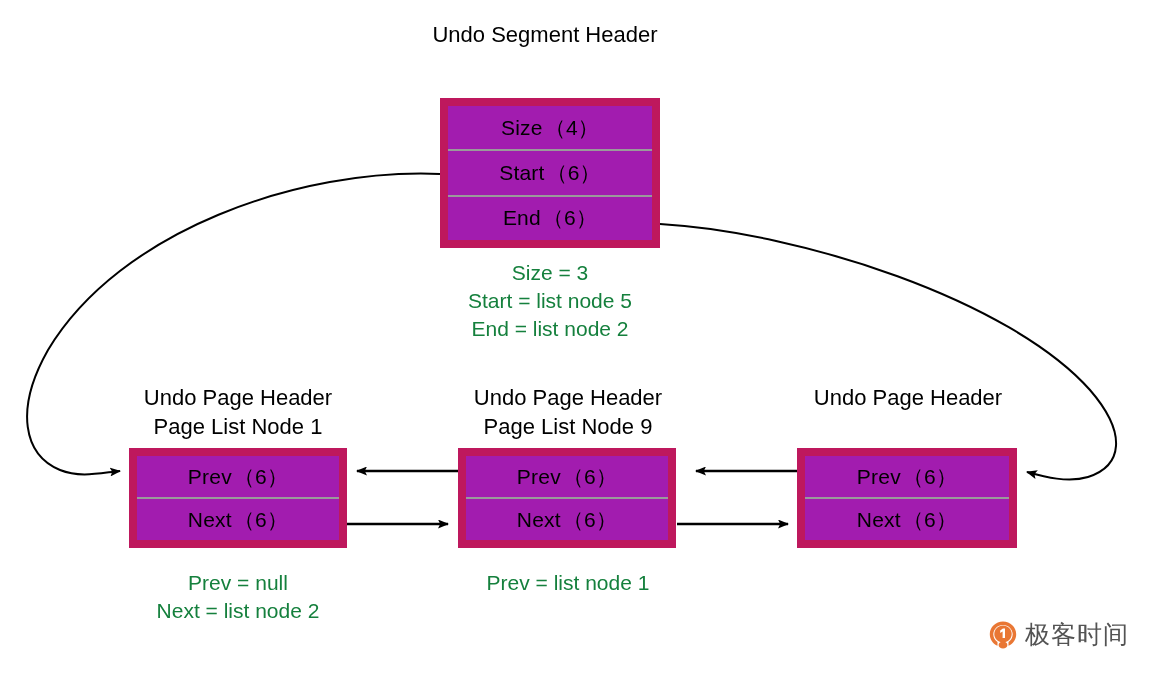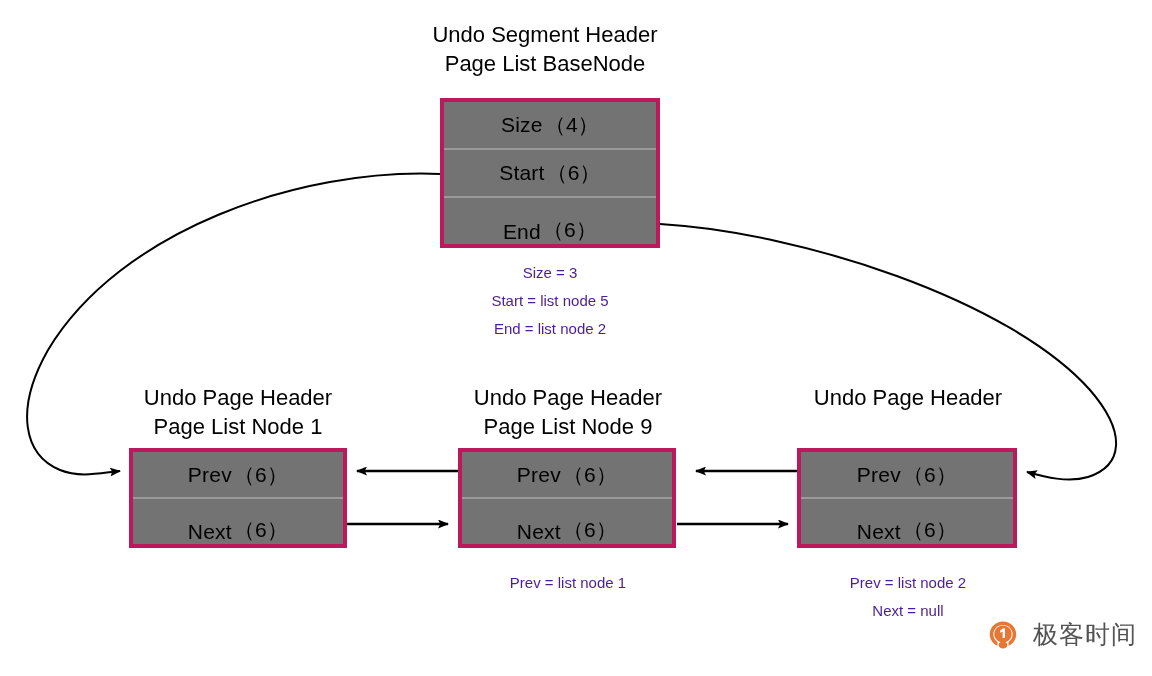--- a/index.html
+++ b/index.html
@@ -12,55 +12,55 @@
   }
   #stage {
     position: relative;
     width: 1152px;
     height: 676px;
     background: #ffffff;
   }
   
   .node-box {
     position: absolute;
-    border: 4px solid #be185d;
-    background: #737373;
+    border: 8px solid #be185d;
+    background: #a21caf;
     display: flex;
     flex-direction: column;
   }
   .node-row {
     flex: 1 1 0;
     display: flex;
     align-items: center;
     justify-content: center;
     font-size: 21px;
     color: #000000;
     letter-spacing: .2px;
     border-bottom: 2px solid #9a9a9a;
     white-space: nowrap;
   }
-  .node-row:last-child { border-bottom: none; align-items: flex-end; }
+  .node-row:last-child { border-bottom: none; }
   .row-name { }
   .row-size { margin-left: 2px; }
 
   
   .title {
     position: absolute;
     text-align: center;
     font-size: 22px;
     line-height: 29px;
     color: #000000;
     white-space: nowrap;
   }
   .caption {
     position: absolute;
     text-align: center;
-    font-size: 15px;
+    font-size: 21px;
     line-height: 28px;
-    color: #4c1d95;
+    color: #15803d;
     white-space: nowrap;
   }
   .title div, .caption div { display: block; }
 
   
   #connectors {
     position: absolute;
     left: 0; top: 0;
     width: 1152px; height: 676px;
     pointer-events: none;
@@ -78,21 +78,20 @@
   #watermark .wm-mark {
     width: 30px; height: 30px;
     position: relative;
   }
   #watermark .wm-text {
     font-size: 25px;
     color: #4a4a4a;
     font-family: "DejaVu Sans", "Liberation Sans", sans-serif;
     letter-spacing: 1px;
     line-height: 30px;
-    margin-left: 8px;
   }
 </style>
 </head>
 <body>
 
 <div id="stage">
 
   <svg id="connectors" viewBox="0 0 1152 676" xmlns="http://www.w3.org/2000/svg">
     <defs>
       <marker id="ah" markerWidth="11" markerHeight="9" refX="10" refY="4.5" orient="auto" markerUnits="userSpaceOnUse">
@@ -108,21 +107,20 @@
 
     <path d="M347,524 L448,524" fill="none" stroke="#000000" stroke-width="2.6" marker-end="url(#ah)"></path>
 
     <path d="M797,471 L696,471" fill="none" stroke="#000000" stroke-width="2.6" marker-end="url(#ah)"></path>
 
     <path d="M677,524 L788,524" fill="none" stroke="#000000" stroke-width="2.6" marker-end="url(#ah)"></path>
   </svg>
 
   <div class="title" style="left:405px; top:20px; width:280px;">
     <div>Undo  Segment Header</div>
-    <div>Page List BaseNode</div>
   </div>
 
   <div class="node-box" style="left:440px; top:98px; width:220px; height:150px;">
     <div class="node-row">
       <span class="row-name">Size</span>
       <span class="row-size">（4）</span>
     </div>
     <div class="node-row">
       <span class="row-name">Start</span>
       <span class="row-size">（6）</span>
@@ -148,20 +146,24 @@
     <div class="node-row">
       <span class="row-name">Prev</span>
       <span class="row-size">（6）</span>
     </div>
     <div class="node-row">
       <span class="row-name">Next</span>
       <span class="row-size">（6）</span>
     </div>
   </div>
 
+  <div class="caption" style="left:98px; top:569px; width:280px;">
+    <div>Prev = null</div>
+    <div>Next = list node 2</div>
+  </div>
 
   <div class="title" style="left:428px; top:383px; width:280px;">
     <div>Undo Page Header</div>
     <div>Page List Node 9</div>
   </div>
 
   <div class="node-box" style="left:458px; top:448px; width:218px; height:100px;">
     <div class="node-row">
       <span class="row-name">Prev</span>
       <span class="row-size">（6）</span>
@@ -184,24 +186,20 @@
     <div class="node-row">
       <span class="row-name">Prev</span>
       <span class="row-size">（6）</span>
     </div>
     <div class="node-row">
       <span class="row-name">Next</span>
       <span class="row-size">（6）</span>
     </div>
   </div>
 
-  <div class="caption" style="left:768px; top:569px; width:280px;">
-    <div>Prev = list node 2</div>
-    <div>Next = null</div>
-  </div>
 
   <div id="watermark">
     <span class="wm-mark">
       <svg width="30" height="30" viewBox="0 0 30 30" xmlns="http://www.w3.org/2000/svg">
         <path d="M15 1.6 C22.3 1.6 28.2 7.2 28.2 14.2 C28.2 19.4 25.0 23.8 20.5 25.8 L20.5 22.0 C23.0 20.4 24.7 17.6 24.7 14.3 C24.7 9.1 20.4 4.9 15 4.9 C9.6 4.9 5.3 9.1 5.3 14.3 C5.3 17.6 7.0 20.4 9.5 22.0 L9.5 25.8 C5.0 23.8 1.8 19.4 1.8 14.2 C1.8 7.2 7.7 1.6 15 1.6 Z" fill="#E8702A"></path>
         <path d="M15 5.6 C19.8 5.6 23.7 9.4 23.7 14.1 C23.7 18.8 19.8 22.6 15 22.6 C10.2 22.6 6.3 18.8 6.3 14.1 C6.3 9.4 10.2 5.6 15 5.6 Z" fill="#E8702A"></path>
         <path d="M10.6 25.0 C10.6 23.0 12.6 21.5 15 21.5 C17.4 21.5 19.4 23.0 19.4 25.0 C19.4 27.0 17.4 28.5 15 28.5 C12.6 28.5 10.6 27.0 10.6 25.0 Z" fill="#E8702A"></path>
         <path d="M17.0 8.6 L17.0 18.0 L14.6 18.0 L14.6 11.6 L12.2 13.1 L12.2 10.6 L14.9 8.6 Z" fill="#ffffff"></path>
       </svg>
     </span>

